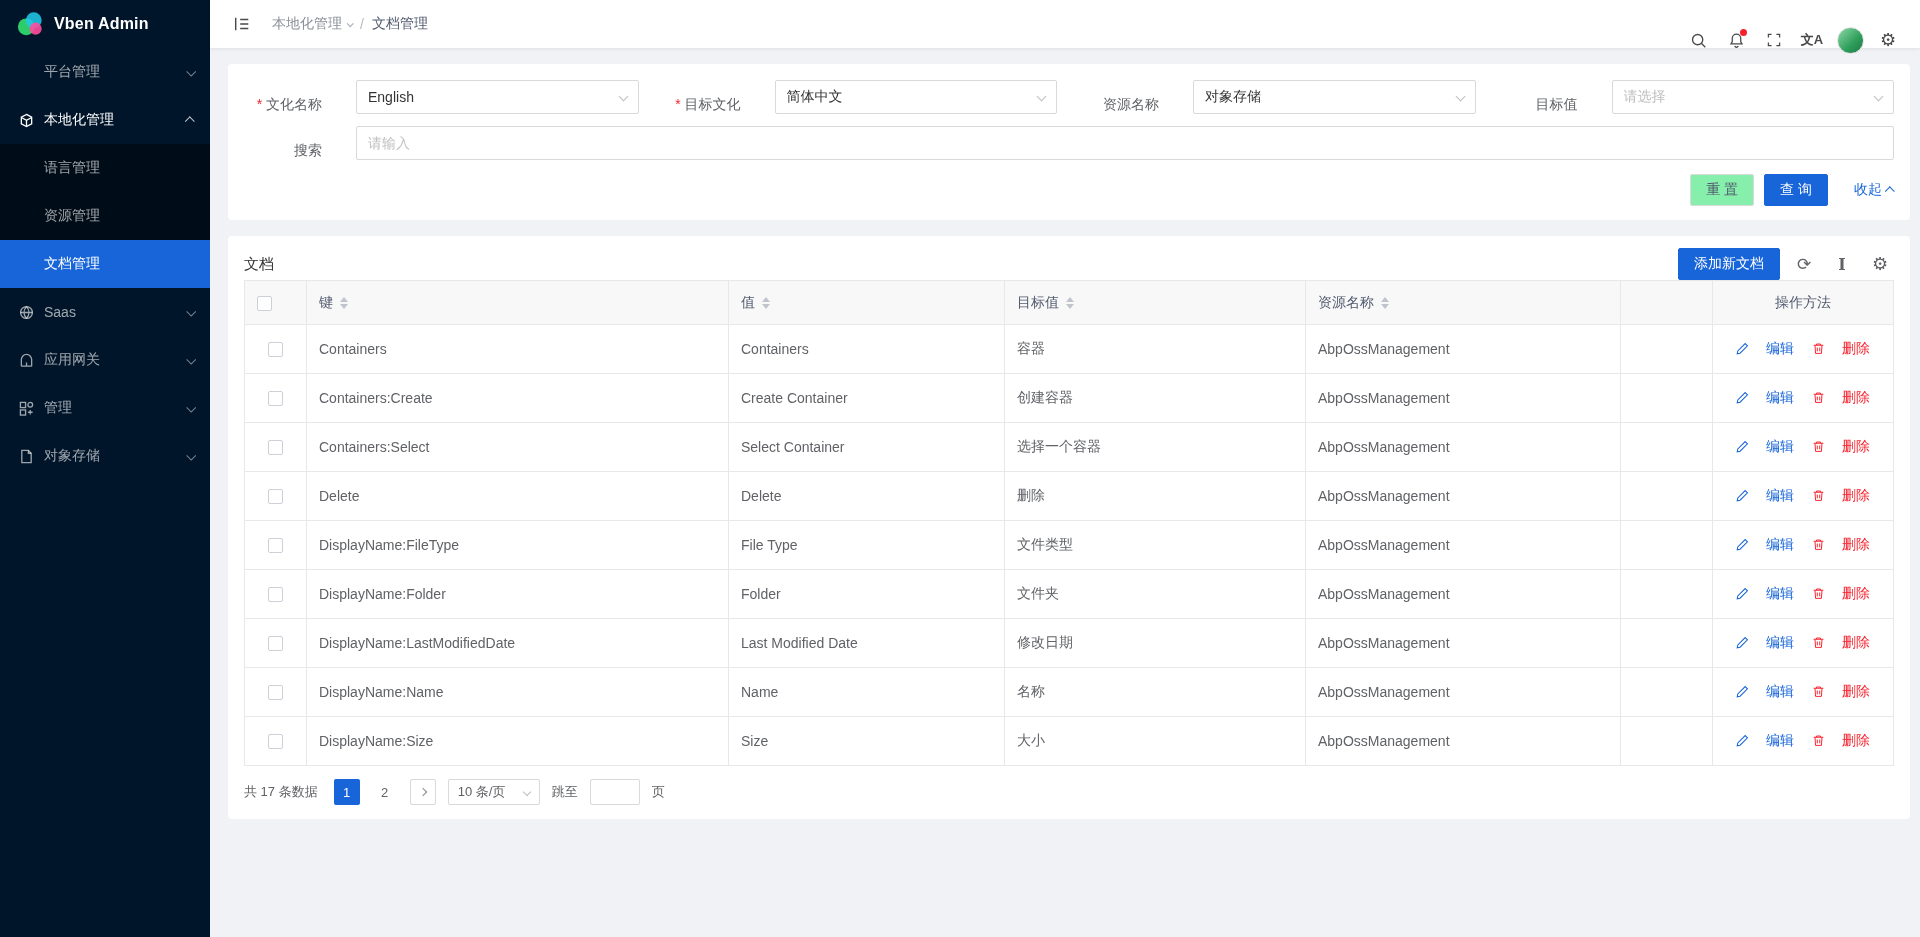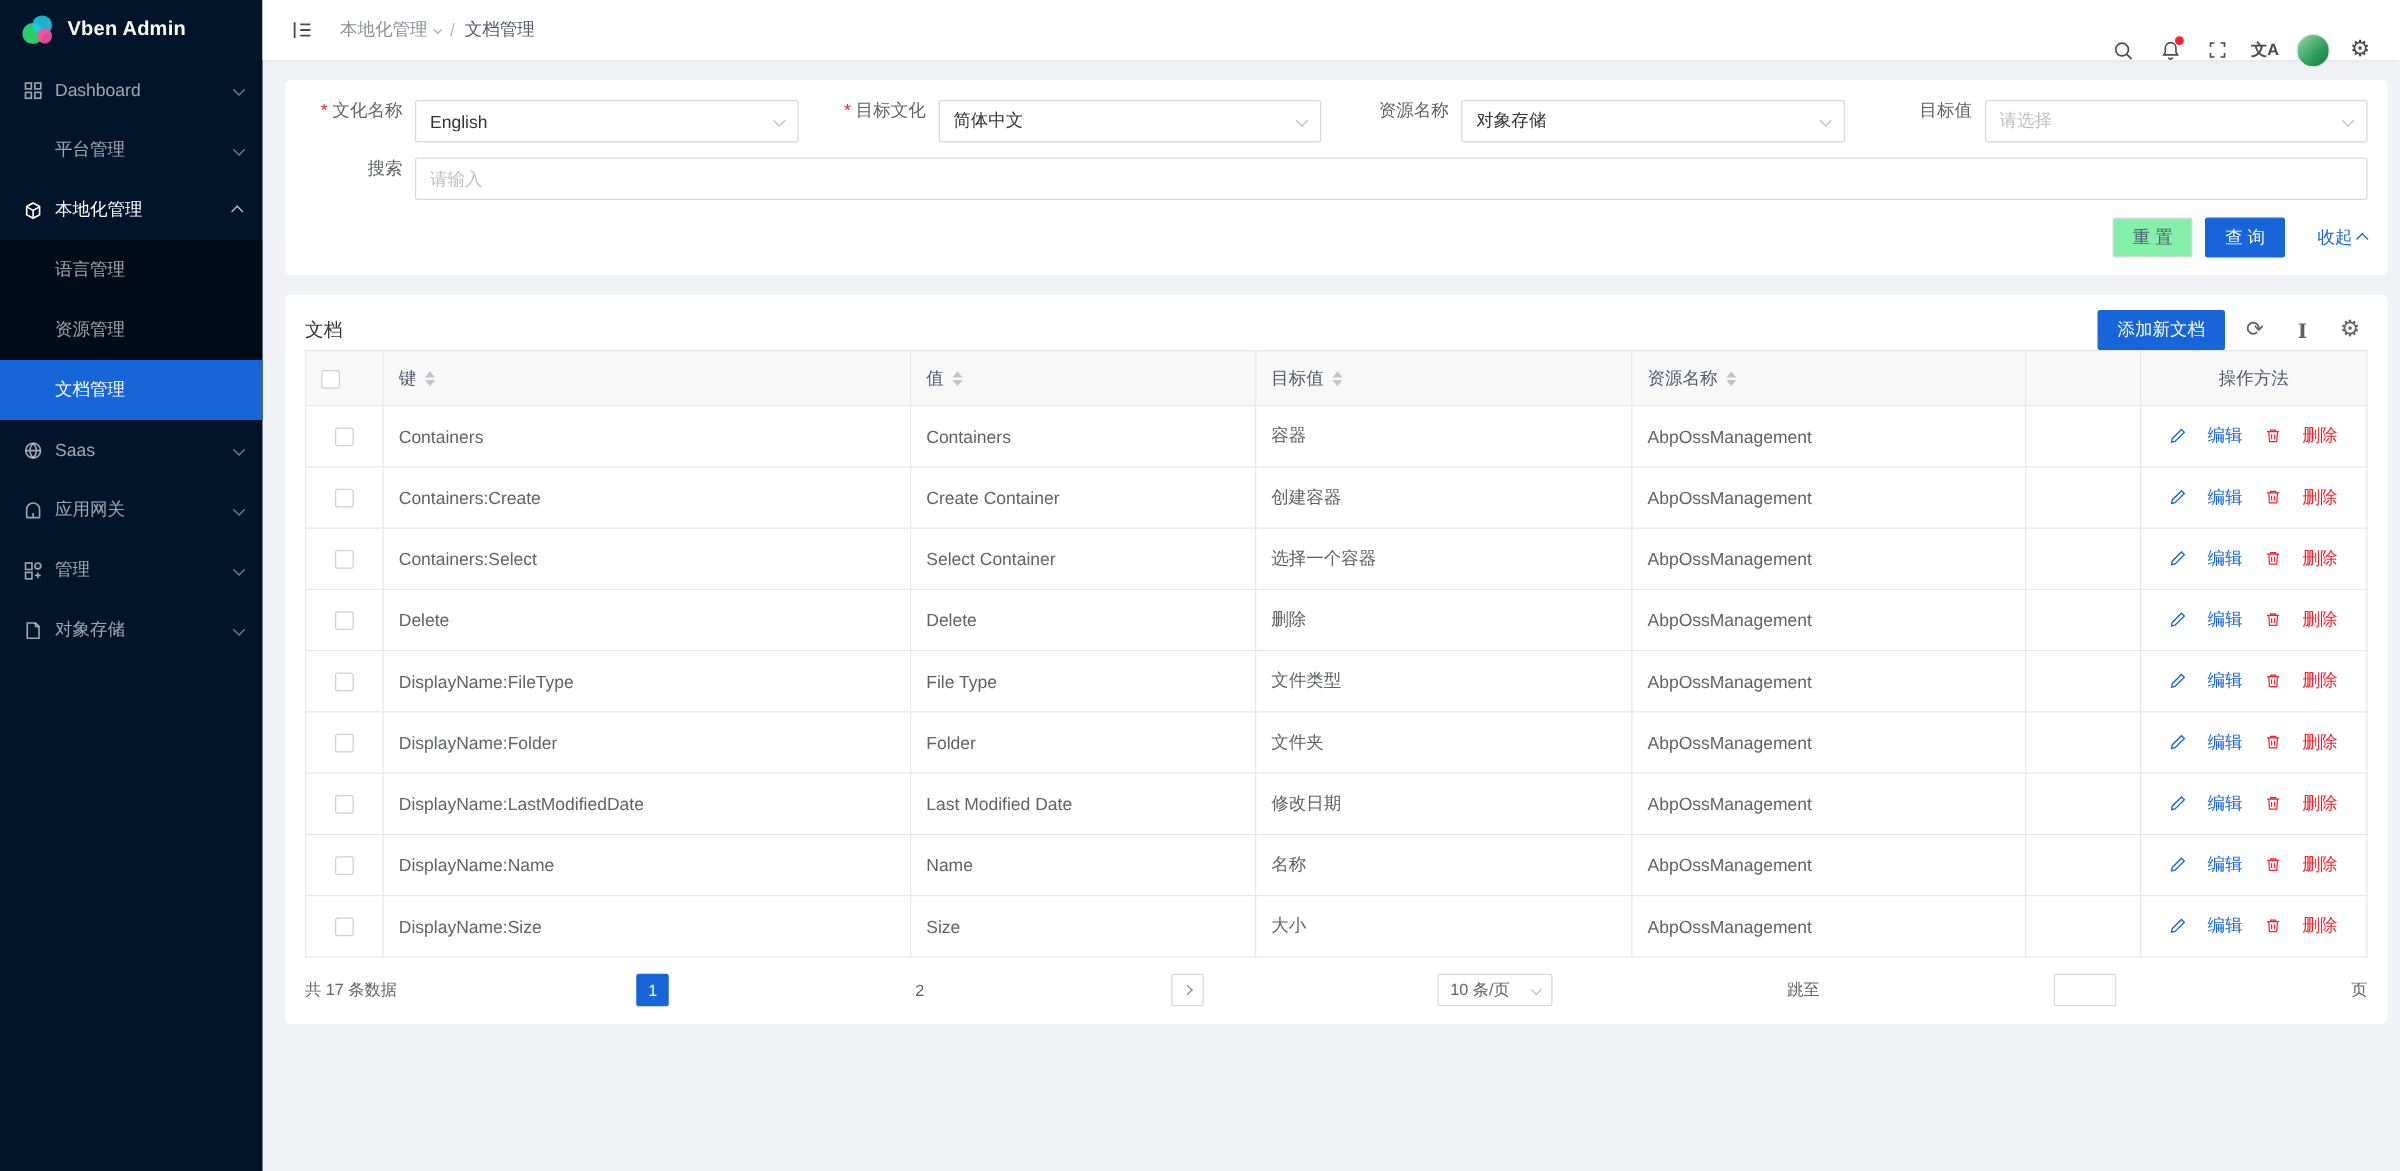--- a/index.html
+++ b/index.html
@@ -54,21 +54,21 @@
   .glyph-icon{ font-family:"DejaVu Sans", sans-serif; font-size:18px; line-height:1; }
   .translate-glyph{ font-size:13px; font-weight:bold; letter-spacing:0; color:#4a4a4a; }
 
   
   .content{ flex:1; padding:16px 10px 0 18px; display:flex; flex-direction:column; gap:16px; overflow:hidden; }
   .card{ background:#fff; border-radius:4px; }
 
   
   .filter-card{ padding:16px 16px 14px; }
   .filter-grid{ display:grid; grid-template-columns:repeat(4,1fr); column-gap:24px; row-gap:12px; }
-  .field{ display:flex; align-items:flex-start; }
+  .field{ display:flex; align-items:flex-end;gap:24px; }
   .field.span-all{ grid-column:1 / -1; }
   .flabel{ flex:0 0 88px; text-align:right; padding-right:10px; color:var(--text-secondary); white-space:nowrap; }
   .field.required .flabel::before{ content:"* "; color:var(--danger); }
   .select{ position:relative; flex:1; height:34px; border:1px solid var(--input-border); border-radius:2px; background:#fff; display:flex; align-items:center; padding:0 26px 0 11px; cursor:pointer; }
   .sel-value{ color:#333; white-space:nowrap; overflow:hidden; }
   .sel-value.placeholder{ color:var(--placeholder); }
   .sel-caret{ position:absolute; right:11px; top:12px; width:7px; height:7px; border-right:1.4px solid #bfbfbf; border-bottom:1.4px solid #bfbfbf; transform:rotate(45deg); }
   .text-input{ flex:1; height:34px; border:1px solid var(--input-border); border-radius:2px; padding:0 11px; font-size:14px; font-family:inherit; color:#333; outline:none; }
   .text-input::placeholder{ color:var(--placeholder); }
   .filter-actions{ margin-top:14px; display:flex; justify-content:flex-end; align-items:center; gap:10px; }
@@ -98,21 +98,21 @@
   .td-check, .th-check{ text-align:center; padding:0; }
   .cb{ display:inline-block; width:15px; height:15px; border:1px solid #cdd0d6; border-radius:2px; background:#fff; vertical-align:middle; cursor:pointer; }
   .td-actions{ text-align:center; }
   .th-actions{ text-align:center; }
   .th-actions .th-flex{ justify-content:center; }
   .act{ display:inline-flex; align-items:center; gap:17px; cursor:pointer; text-decoration:none; font-size:14px;text-align:center; }
   .act.edit{ color:var(--primary); margin-right:14px; }
   .act.del{ color:var(--danger); }
 
   
-  .pagination{ margin-top:13px; display:flex; justify-content:space-between; align-items:center; gap:0; color:#606266; font-size:13px; }
+  .pagination{ margin-top:13px; display:flex; justify-content:flex-start; align-items:center; gap:12px; color:#606266; font-size:13px; }
   .pg-total{ margin-right:4px; }
   .page{ min-width:26px; height:26px; display:inline-flex; align-items:center; justify-content:center; border-radius:2px; cursor:pointer; }
   .page.active{ background:var(--primary); color:#fff; }
   .page.next{ border:1px solid var(--input-border); background:#fff; }
   .page.next .chev{ width:6px; height:6px; border-color:#606266; }
   .pg-size{ position:relative; height:26px; min-width:92px; border:1px solid var(--input-border); border-radius:2px; background:#fff; display:inline-flex; align-items:center; padding:0 24px 0 9px; cursor:pointer; }
   .pg-size .sel-caret{ top:9px; right:9px; width:6px; height:6px; }
   .jump-input{ width:50px; height:26px; border:1px solid var(--input-border); border-radius:2px; outline:none; padding:0 6px; font-family:inherit; }
 
   svg.sicon{ display:block; }
@@ -128,32 +128,20 @@
         <svg class="sicon" width="28" height="28" viewBox="0 0 30 30">
           <circle cx="11" cy="18" r="9" fill="#2fd66f" opacity="0.95"></circle>
           <circle cx="19" cy="11" r="8.5" fill="#21c7e8" opacity="0.88"></circle>
           <circle cx="21" cy="20" r="6.5" fill="#ff4d9f" opacity="0.9"></circle>
         </svg>
       </span>
       <span class="logo-title">Vben Admin</span>
     </div>
 
     <nav class="menu">
-      <div class="menu-item">
-        <span class="mi-icon">
-          <svg class="sicon" width="15" height="15" viewBox="0 0 16 16" fill="none" stroke="currentColor" stroke-width="1.4">
-            <rect x="1.5" y="1.5" width="5" height="5"></rect>
-              <rect x="9.5" y="1.5" width="5" height="5"></rect>
-            <rect x="1.5" y="9.5" width="5" height="5"></rect>
-              <rect x="9.5" y="9.5" width="5" height="5"></rect>
-          </svg>
-        </span>
-        <span class="mi-label">Dashboard</span>
-        <span class="chev down"></span>
-      </div>
 
       <div class="menu-item no-icon">
         <span class="mi-label">平台管理</span>
         <span class="chev down"></span>
       </div>
 
       <div class="menu-item open">
         <span class="mi-icon">
           <svg class="sicon" width="15" height="15" viewBox="0 0 16 16" fill="none" stroke="currentColor" stroke-width="1.4">
             <path d="M8 1.5l5.5 3v7L8 14.5l-5.5-3v-7z"></path>

